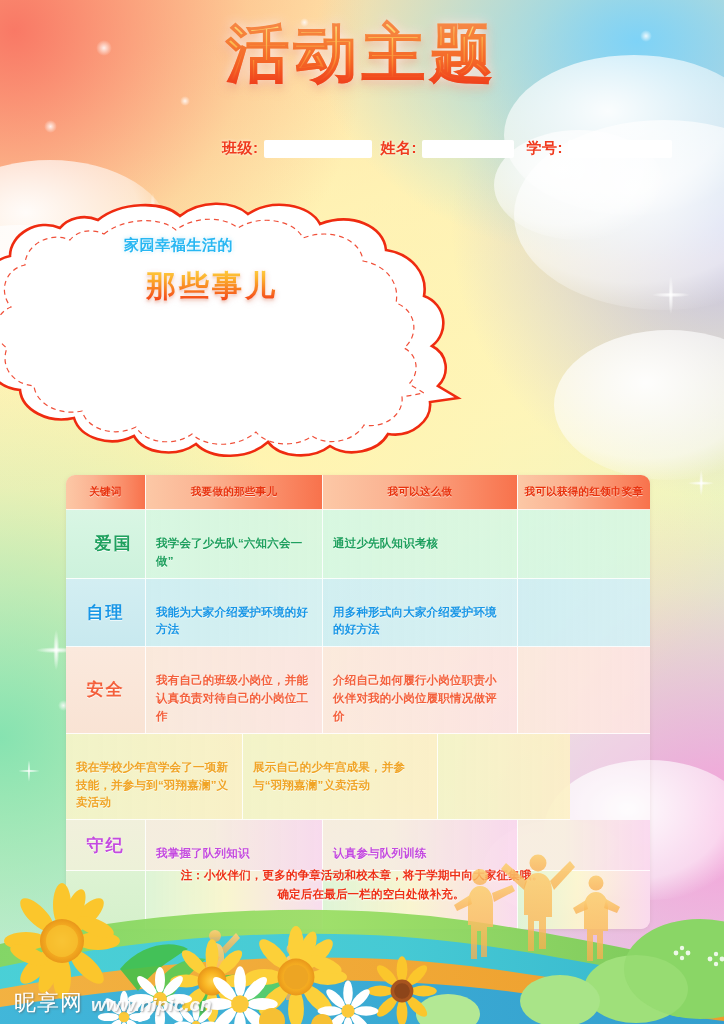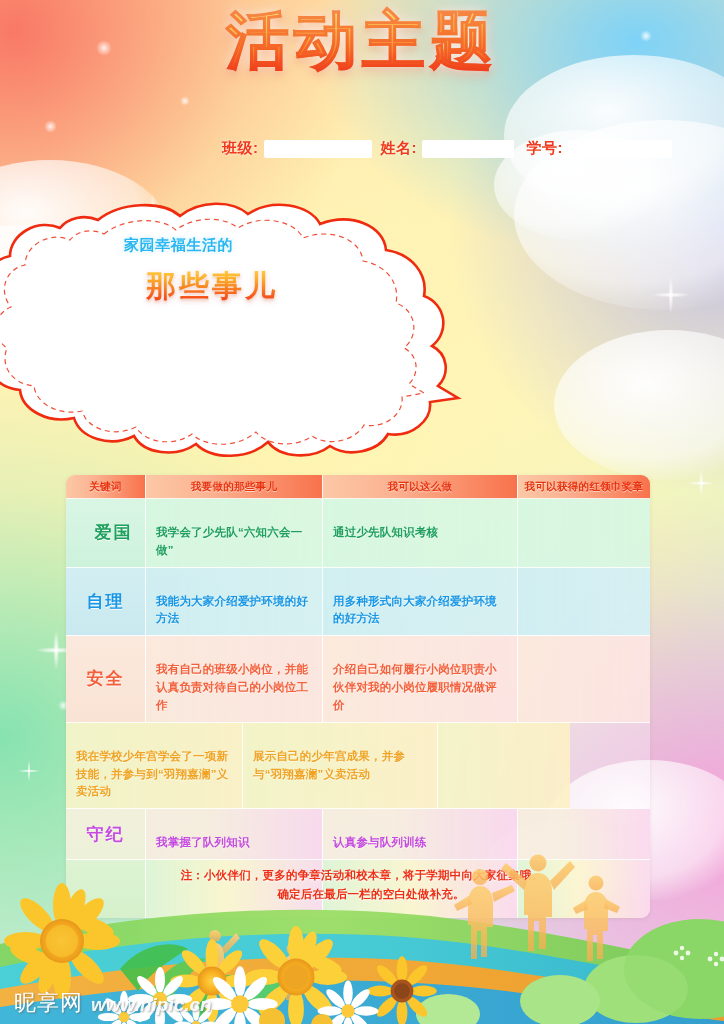--- a/index.html
+++ b/index.html
@@ -29,21 +29,21 @@
   .sparkle::before, .sparkle::after {
     content:""; position:absolute; left:50%; top:50%;
     background: radial-gradient(ellipse at center, rgba(255,255,255,0.98) 0%, rgba(255,255,255,0.55) 35%, rgba(255,255,255,0) 72%);
     transform: translate(-50%,-50%);
   }
   .sparkle::before { width: 100%; height: 14%; }
   .sparkle::after  { width: 14%; height: 100%; }
   .dot { position:absolute; border-radius:50%; background: radial-gradient(circle, rgba(255,255,255,.85), rgba(255,255,255,0) 70%); pointer-events:none; }
 
   
-  #title-wrap { position: absolute; top: 7px; left: 0; width: 724px; text-align: center; }
+  #title-wrap { position: absolute; top: 20px; left: 0; width: 724px; text-align: center; }
   #main-title {
     display:inline-block;
     font-family: "DejaVu Sans", "Liberation Sans", sans-serif;
     font-size: 63px;
     font-weight: 900;
     letter-spacing: 5px;
     line-height: 1.08;
     background: linear-gradient(180deg,#fdd980 0%,#fcc557 28%,#f98a33 62%,#ef3d1c 93%);
     -webkit-background-clip: text; background-clip: text;
     color: transparent;
@@ -90,21 +90,21 @@
     box-shadow: 0 1px 4px rgba(160,140,120,.18);
     background: rgba(255,255,255,0.30);
   }
   #table-title {
     height:24px; line-height:24px; text-align:center;
     background: linear-gradient(90deg,#fb9a3c 0%,#fb8336 28%,#fa6b2c 62%,#f9481c 100%);
     color:#ffffff; font-size:13.5px; font-weight:bold; letter-spacing:5px;
     text-shadow: 0 1px 1px rgba(170,50,10,.45);
   }
   .t-row { display:flex; width:100%; }
-  #col-head { height:24px; }
+  #col-head { height:35px; }
   #col-head .cell {
     background: linear-gradient(90deg,#fcc8a6 0%,#fbb392 35%,#fa8e6a 72%,#f8724c 100%);
     color:#e8330f; font-size:10.5px; font-weight:bold;
     display:flex; align-items:center; justify-content:center;
     text-shadow: 0 1px 0 rgba(255,255,255,.55);
     letter-spacing:.3px;
   }
   .cell { border-right:1px solid rgba(255,255,255,.85); border-bottom:1px solid rgba(255,255,255,.85); }
   .cell:last-child { border-right:none; }
   .c-kw   { width:80px;  flex:0 0 80px; }

